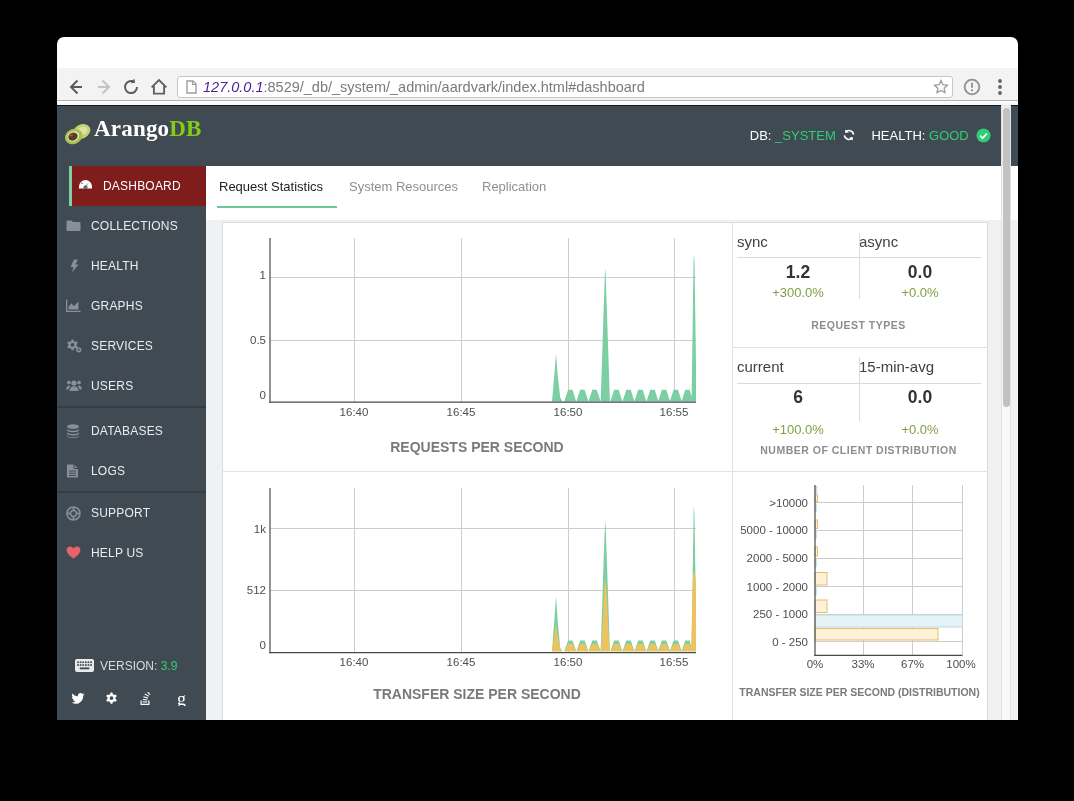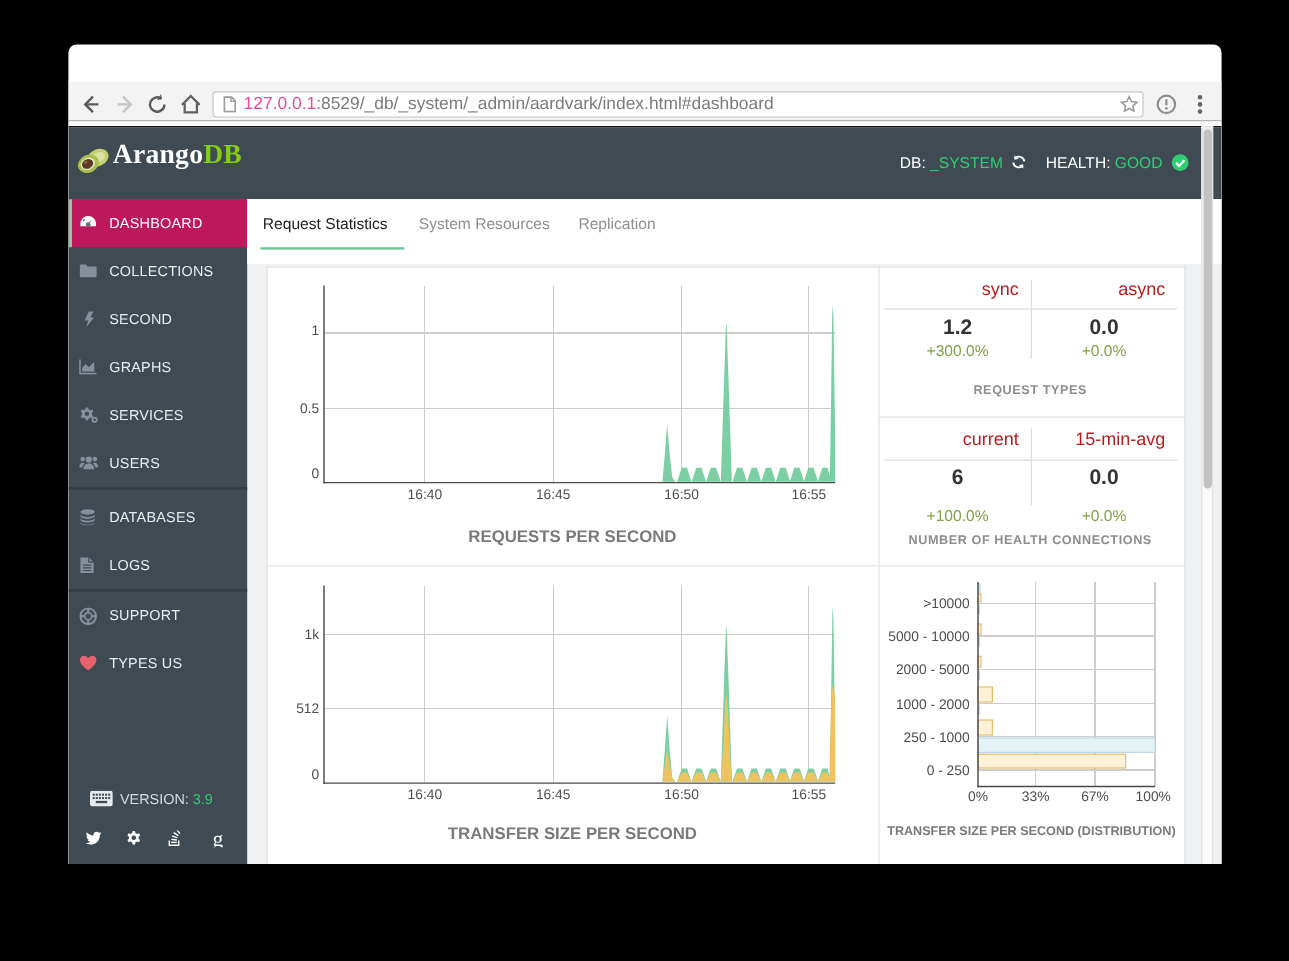--- a/index.html
+++ b/index.html
@@ -23,57 +23,57 @@
   #kebtn { position:absolute; left:928px; top:3px; width:27px; height:23px; background:#dadada;
     border:1px solid #9d9d9d; border-radius:3px; font-size:11.5px; color:#222;
     text-align:center; line-height:22px; }
   #toolbar { position:absolute; left:0; top:31px; width:961px; height:33px;
     background:#f3f3f3; border-bottom:1px solid #b2b2b2; }
   #tbstrip { position:absolute; left:0; top:65px; width:961px; height:2.6px; background:#fafafa; }
   #urlbar { position:absolute; left:120px; top:38.5px; width:776px; height:22px;
     background:#fff; border:1px solid #c6c6c6; border-radius:3px; }
   #urltext { position:absolute; left:146px; top:38.5px; height:22px; line-height:22px;
     font-size:14.5px; color:#7b7b7b; white-space:nowrap; }
-  #urltext b { color:#ec4899; font-weight:normal; }
+  #urltext b { color:#4c1d95; font-weight:normal;font-style:italic; }
   
   #app { position:absolute; left:0; top:67.6px; width:961px; height:615.4px;
     border-top:1.4px solid #141414; background:#f0f1f2; }
   #hdr { position:absolute; left:0; top:0; width:961px; height:60px; background:#404a53; }
   #logotext { position:absolute; left:37px; top:10px; font-family:"Liberation Serif", serif;
     font-weight:bold; font-size:23px; color:#fff; letter-spacing:0.2px; }
   #logotext span { color:#84cc16; }
   #dbinfo { position:absolute; right:163px; top:0; height:60px; line-height:60px;
     font-size:13px; color:#fff; }
   #health { position:absolute; right:27px; top:0; height:44px; line-height:60px;
     font-size:13px; color:#fff; }
   .grn { color:#2fce74; }
   
   #sidebar { position:absolute; left:0; top:60px; width:149px; height:555.4px; background:#404a53; }
   .mitem { position:absolute; left:0; width:149px; height:40px; color:#e9ecee; font-size:12px;
     letter-spacing:0.2px; line-height:40px; }
   .mitem .lbl { position:absolute; left:34px; top:0; }
   .mitem svg { position:absolute; left:9px; top:13px; }
-  .mitem.active { background:#be185d; border-left:3px solid #7fd0a2; color:#fff; }
+  .mitem.active { background:#7f1d1d; border-left:3px solid #7fd0a2; color:#fff;margin-left:12px; }
   .mitem.active .lbl { left:31px; }
   .mitem.active svg { left:6px; }
   .sep { position:absolute; left:0; width:149px; height:2px; background:#343c44; }
   
   #tabsbar { position:absolute; left:149px; top:60px; width:812px; height:54px; background:#fff; }
   .navtab { position:absolute; top:0; height:42px; line-height:42px; font-size:13px; color:#8f8f8f; }
   .navtab.act { color:#222; }
   #greenline { position:absolute; left:11px; top:40px; width:120px; height:2.2px; background:#6eca95; }
   
   #box { position:absolute; left:165px; top:116.4px; width:766px; height:499px; background:#fff;
     border:1px solid #dcdcdc; border-bottom:none; }
   #vdiv { position:absolute; left:674.5px; top:116.4px; width:1px; height:499px; background:#e2e2e2; }
   #hdiv { position:absolute; left:165px; top:365.9px; width:766px; height:1px; background:#e2e2e2; }
   
   .srow { position:absolute; display:flex; }
   .scol { width:122px; }
-  .hright { text-align:right; padding-right:10px; font-size:15px; color:#b91c1c; }
+  .hright { text-align:left; padding-right:10px; font-size:15px; color:#404040; }
   .vcen { text-align:center; font-weight:bold; font-size:17.5px; color:#333; }
   .pcen { text-align:center; font-size:13px; color:#82a045; }
   .cap { position:absolute; width:243px; text-align:center; font-weight:bold; font-size:10.5px;
     color:#8d8d8d; letter-spacing:0.5px; }
   .hline { position:absolute; left:680px; width:244px; height:1px; background:#dadada; }
   .cdiv { position:absolute; left:802px; width:1px; background:#dcdcdc; }
   
   #sbtrack { position:absolute; left:944px; top:68px; width:10px; height:615px;
     background:rgba(250,250,250,0.92); border-left:1px solid #e2e2e2; border-right:1px solid #e2e2e2; }
   #sbthumb { position:absolute; left:945.5px; top:71px; width:7px; height:299px;
@@ -162,21 +162,21 @@
     <div class="mitem" style="top:100.4px">
       <svg width="15" height="13" viewBox="0 0 15 13">
         <path d="M0.5 2.5 A1 1 0 0 1 1.5 1.5 L5.5 1.5 L7 3 L13.5 3 A1 1 0 0 1 14.5 4 L14.5 11 A1 1 0 0 1 13.5 12 L1.5 12 A1 1 0 0 1 0.5 11 Z" fill="#87909a"></path>
       </svg>
       <span class="lbl">COLLECTIONS</span>
       </div>
     <div class="mitem" style="top:140.4px">
       <svg width="15" height="14" viewBox="0 0 15 14" style="left:11px">
         <path d="M6 0.5 L2.5 8 L5.5 8 L4 13.5 L10.5 5.5 L7.2 5.5 L10 0.5 Z" fill="#87909a"></path>
       </svg>
-      <span class="lbl">SECOND</span>
+      <span class="lbl">HEALTH</span>
       </div>
     <div class="mitem" style="top:180.4px">
       <svg width="15" height="13" viewBox="0 0 15 13">
         <path d="M0.5 0.5 L0.5 12.5 L14.5 12.5" fill="none" stroke="#87909a" stroke-width="1.6"></path>
         <path d="M2.5 10.5 L2.5 7.5 L5.5 4.5 L8 7 L12.5 2.5 L12.5 10.5 Z" fill="#87909a"></path>
       </svg>
       <span class="lbl">GRAPHS</span>
       </div>
     <div class="mitem" style="top:220.4px">
       <svg width="16" height="14" viewBox="0 0 16 14">
@@ -239,21 +239,21 @@
               <line x1="10.4" y1="7.5" x2="13.8" y2="7.5"></line>
         </g>
           </g>
       </svg>
       <span class="lbl">SUPPORT</span>
       </div>
     <div class="mitem" style="top:427.4px">
       <svg width="15" height="13" viewBox="0 0 15 13">
         <path d="M7.5 12.5 C7.5 12.5 0.6 8.2 0.6 3.9 C0.6 1.7 2.3 0.4 4.1 0.4 C5.5 0.4 6.8 1.2 7.5 2.5 C8.2 1.2 9.5 0.4 10.9 0.4 C12.7 0.4 14.4 1.7 14.4 3.9 C14.4 8.2 7.5 12.5 7.5 12.5 Z" fill="#e8626d"></path>
       </svg>
-      <span class="lbl">TYPES US</span>
+      <span class="lbl">HELP US</span>
       </div>
 
     <div class="abs" style="left:18px;top:553.4px;width:131px;height:14px;">
       <svg width="19" height="13" viewBox="0 0 19 13" style="position:absolute;left:0;top:0">
         <rect x="0" y="0" width="19" height="13" rx="2" fill="#e8ebee"></rect>
         <g fill="#404a53">
           <rect x="2.2" y="2.4" width="1.7" height="1.7"></rect>
             <rect x="4.8" y="2.4" width="1.7" height="1.7"></rect>
             <rect x="7.4" y="2.4" width="1.7" height="1.7"></rect>
             <rect x="10" y="2.4" width="1.7" height="1.7"></rect>
@@ -419,17 +419,17 @@
     <div class="hline" style="top:277.9px"></div>
     <div class="cdiv" style="top:251.4px;height:64px"></div>
     <div class="srow" style="left:680px;top:281px;">
       <div class="scol vcen">6</div>
         <div class="scol vcen">0.0</div>
       </div>
     <div class="srow" style="left:680px;top:316px;">
       <div class="scol pcen">+100.0%</div>
         <div class="scol pcen">+0.0%</div>
       </div>
-    <div class="cap" style="left:680px;top:338.9px">NUMBER OF HEALTH CONNECTIONS</div>
+    <div class="cap" style="left:680px;top:338.9px">NUMBER OF CLIENT DISTRIBUTION</div>
   </div>
   <div id="sbtrack"></div>
   <div id="sbthumb"></div>
 </div>
 
 </body></html>

